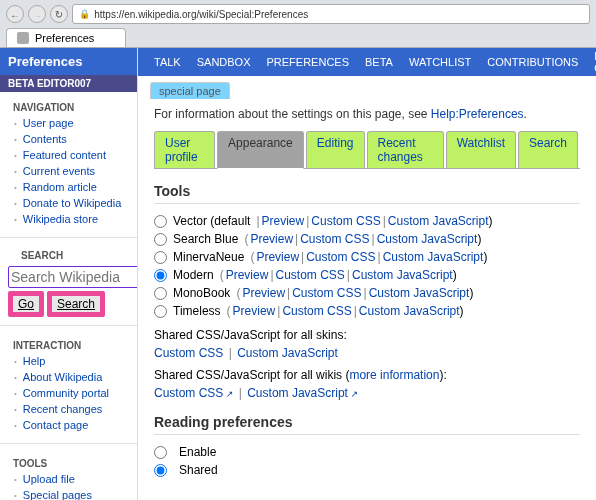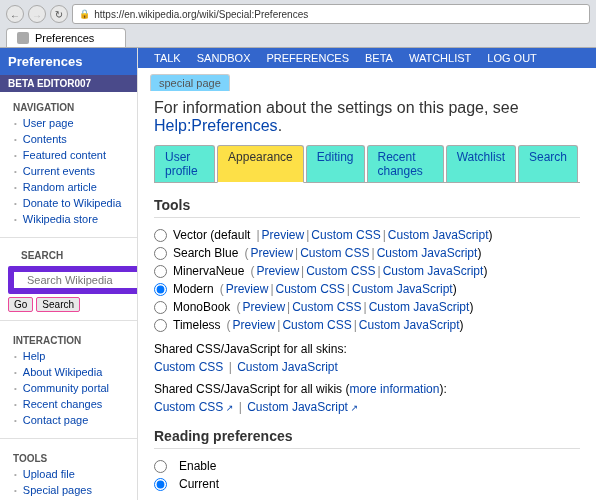--- a/index.html
+++ b/index.html
@@ -59,64 +59,64 @@
     .sidebar-item {
       padding: 2px 8px 2px 14px; font-size: 11px; color: #0645ad; cursor: pointer;
       display: flex; align-items: center; gap: 4px;
     }
     .sidebar-item::before { content: '•'; font-size: 8px; color: #aaa; margin-right: 2px; }
     .sidebar-divider { border-top: 1px solid #e0e0e0; margin: 4px 0; }
 
     .search-section { padding: 4px 8px; }
     .search-input-wrap { display: flex; gap: 3px; margin-top: 3px; }
     .search-input-wrap input {
-      flex: 1; font-size: 11px; padding: 2px 13px; border: 6px solid #6d28d9; border-radius: 2px;
+      flex: 1; font-size: 14px; padding: 2px 2px; border: 1px solid #6d28d9; border-radius: 2px;
     }
     .search-input-wrap button {
-      font-size: 10px; padding: 1px 5px; border: 1px solid #ec4899; background: #e8e8e8;
-      cursor: pointer; border-radius: 2px;
+      font-size: 12px; padding: 1px 5px; border: 5px solid #ec4899; background: #e8e8e8;
+      cursor: pointer; border-radius: 2px; text-decoration: underline;
     }
 
     
     .wiki-top-nav {
       background: #3366cc; display: flex; align-items: center; padding: 0 8px;
-      height: 20px; font-size: 11px;
+      height: 28px; font-size: 11px;
     }
     .wiki-top-nav a {
       color: white; text-decoration: none; padding: 0 8px; height: 28px;
       display: flex; align-items: center; font-size: 11px;
     }
 
     
     .content-area {
       flex: 1; background: white; overflow-y: auto; padding: 0;
     }
 
     .special-page-badge {
       display: inline-block; background: #7dd3fc; border: 1px solid #ccc;
       border-bottom: none; padding: 2px 8px; font-size: 11px; margin: 6px 12px 0 12px;
       border-radius: 3px 3px 0 0; color: #555;
     }
 
     .content-inner { padding: 8px 16px 16px 16px; }
 
-    .info-text { font-size: 16px; margin-bottom: 10px; color: #333; }
+    .info-text { font-size: 12px; margin-bottom: 10px; color: #333; }
     .info-text a { color: #0645ad; }
 
     
     .tabs {
       display: flex; border-bottom: 1px solid #aaa; margin-bottom: 14px;
     }
     .tab {
       padding: 4px 10px; font-size: 12px; cursor: pointer; border: 1px solid #aaa;
-      border-bottom: none; background: #5eead4; margin-right: 2px; border-radius: 3px 3px 0 0;
+      border-bottom: none; background: #bef264; margin-right: 2px; border-radius: 3px 3px 0 0;
       color: #0645ad;
     }
     .tab.active {
-      background: #fde047; border-bottom: 1px solid white; margin-bottom: -1px;
+      background: #a3a3a3; border-bottom: 1px solid white; margin-bottom: -1px;
       color: #333; font-weight: normal; text-align: right;
     }
 
     
     .section-heading {
       font-size: 14px; font-weight: bold; border-bottom: 1px solid #ddd;
       padding-bottom: 4px; margin-bottom: 10px; color: #333;
     }
 
     .radio-row { display: flex; align-items: center; margin-bottom: 4px; font-size: 12px; }
@@ -220,20 +220,21 @@
   </div>
 
   <div style="flex:1; display:flex; flex-direction:column; overflow:hidden;">
 
     <div class="wiki-top-nav">
       <a>TALK</a>
       <a>SANDBOX</a>
       <a>PREFERENCES</a>
       <a>BETA</a>
       <a>WATCHLIST</a>
+      <a>CONTRIBUTIONS</a>
       <a>LOG OUT</a>
     </div>
 
     <div class="content-area">
       <span class="special-page-badge">special page</span>
       <div class="content-inner">
         <p class="info-text">
           For information about the settings on this page, see <a class="link-blue">Help:Preferences</a>.
         </p>
 
@@ -340,21 +341,21 @@
 
         <div class="reading-section">
           <div class="section-heading">Reading preferences</div>
 
           <div class="radio-row">
             <input type="radio" name="reading" id="reading-enable" style="">
             <label for="reading-enable" style="margin-left:6px;">Enable</label>
           </div>
           <div class="radio-row">
             <input type="radio" name="reading" id="reading-disable" checked="" style="">
-            <label for="reading-disable" style="margin-left:6px;">Current</label>
+            <label for="reading-disable" style="margin-left:6px;">Shared</label>
           </div>
 
         </div>
 
       </div>
     </div>
   </div>
 </div>
 
 </body></html>

